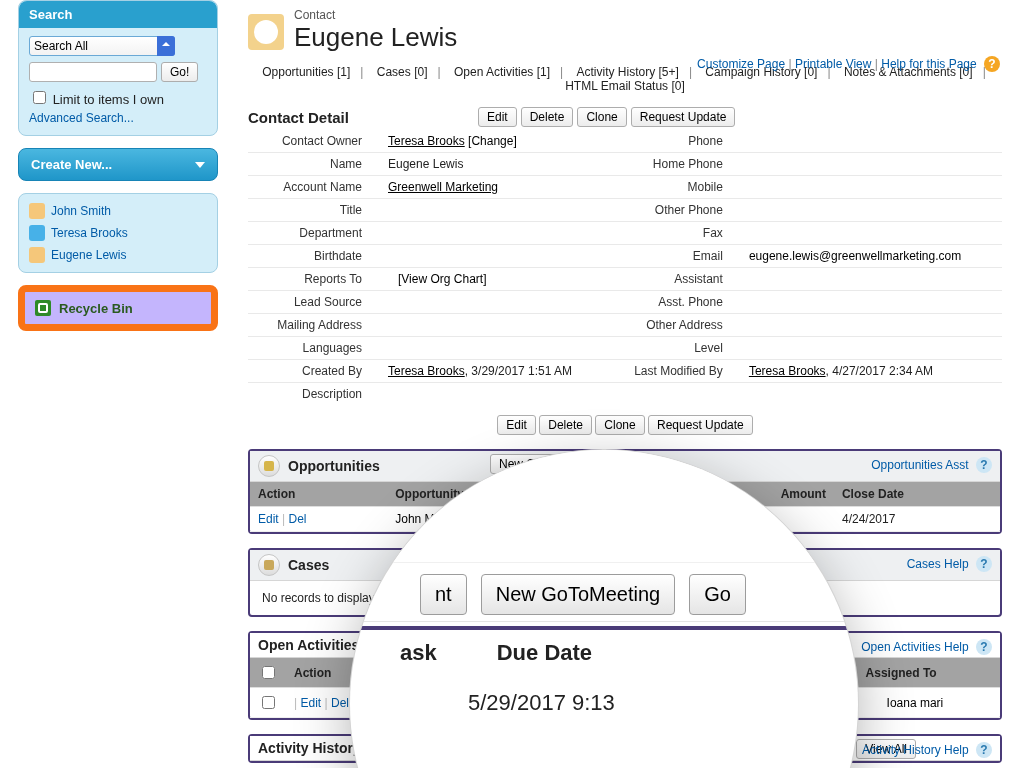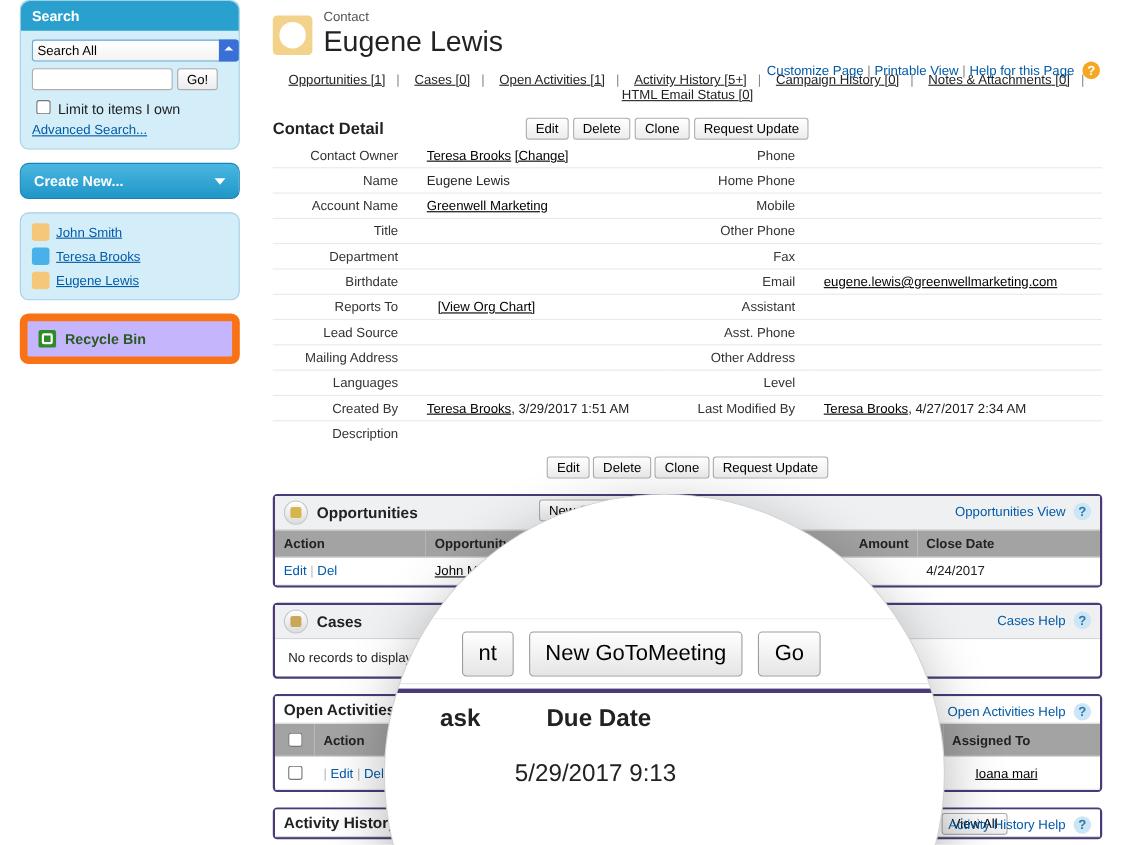--- a/index.html
+++ b/index.html
@@ -1,26 +1,26 @@
 <!DOCTYPE html>
 <html><head>
 <meta charset="utf-8">
 <style>
   * { box-sizing: border-box; }
   body { margin:0; font-family: Arial, Helvetica, sans-serif; font-size:12px; color:#222; background:#fff; width:1024px; height:768px; overflow:hidden; position:relative; }
-  a { color:#015ba7; text-decoration:underline; cursor:pointer; }
+  a { color:#015ba7; cursor:pointer; }
   .page { display:flex; }
   
   .sidebar { width:218px; padding:0 0 0 18px; flex:0 0 218px; }
   .panel { border-radius:8px; margin-bottom:12px; }
   .panel.search { background:#d4eef9; border:1px solid #a4d0e4; }
   .panel-header { font:bold 13px Arial; color:#fff; padding:6px 10px; border-radius:8px 8px 0 0; }
   .panel.search .panel-header { background:#29a0ce; }
   .panel.search .panel-body { padding:8px 10px 10px; }
-  .panel.search select { width:188px; height:20px; border:1px solid #6aa9d6; border-radius:3px; font-size:12px; background:linear-gradient(#fff,#f3f3f3); }
+  .panel.search select { width:146px; height:20px; border:1px solid #6aa9d6; border-radius:3px; font-size:12px; background:linear-gradient(#fff,#f3f3f3); }
   .select-wrap { position:relative; display:inline-block; }
   .select-wrap::after { content:""; position:absolute; right:0; top:0; width:18px; height:20px; background:#3b6fd8; border-radius:0 3px 3px 0; pointer-events:none; }
   .select-wrap::before { content:""; position:absolute; right:5px; top:6px; width:0; height:0; border-left:4px solid transparent; border-right:4px solid transparent; border-bottom:4px solid #fff; z-index:2; pointer-events:none; }
   .search-row2 { margin-top:6px; display:flex; gap:4px; }
   .search-row2 input[type=text]{ width:128px; height:20px; border:1px solid #b0b0b0; border-radius:3px; padding:0 4px; }
   .btn { background:linear-gradient(#ffffff,#ececec); border:1px solid #adadad; border-radius:3px; padding:2px 8px; font:12px Arial; cursor:pointer; }
   .check-row { margin-top:6px; font-size:13px; }
   .adv { margin-top:4px; font-size:12px; }
   .create-new { background:linear-gradient(#4ab7e0,#1f96c9); border:1px solid #1784b6; border-radius:8px; color:#fff; font:bold 13px Arial; padding:8px 12px; display:flex; justify-content:space-between; align-items:center; cursor:pointer;}
   .create-new .caret { width:0;height:0;border-left:5px solid transparent;border-right:5px solid transparent;border-top:6px solid #fff;}
@@ -257,21 +257,21 @@
 
     <div class="rl">
       <div class="rl-head">
         <span class="rl-icon">
             <span></span>
           </span>
         <span class="rl-title">Opportunities</span>
         <span class="rl-btns">
             <button class="btn">New Opportunity</button>
           </span>
-        <span class="rl-help"><a>Opportunities View</a> <span class="qmark" style="background:#cde6f5;color:#2a7ab0;">?</span></span>
+        <span class="rl-help"><a>Opportunities Asst</a> <span class="qmark" style="background:#cde6f5;color:#2a7ab0;">?</span></span>
       </div>
       <table class="rl-table">
         <tbody>
             <tr>
               <th>Action</th>
               <th>Opportunity Name</th>
               <th>St</th>
               <th style="text-align:right">Amount</th>
               <th>Close Date</th>
             </tr>

